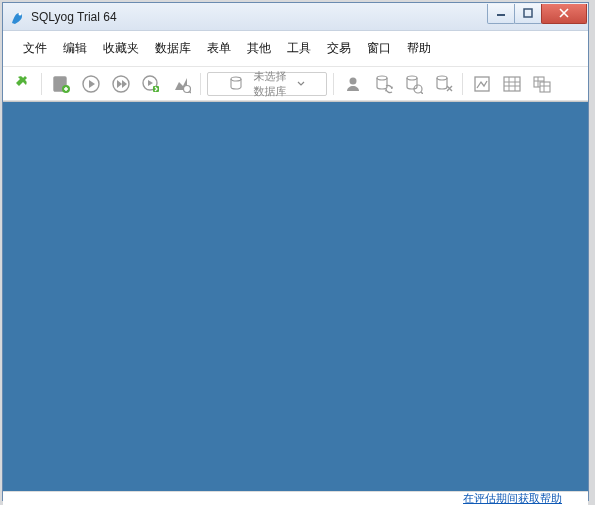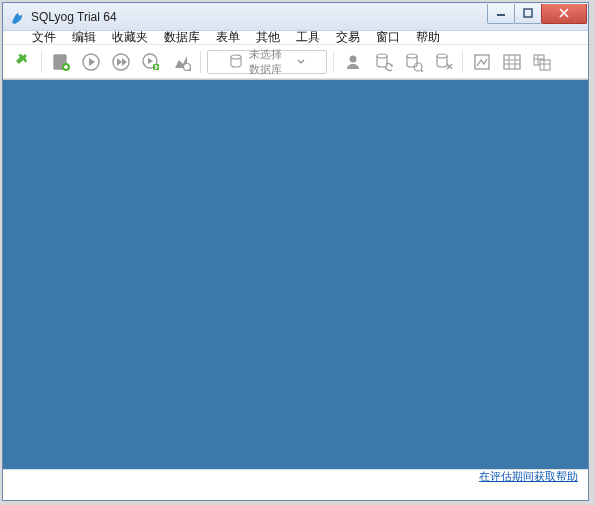--- a/index.html
+++ b/index.html
@@ -5,29 +5,29 @@
 * { margin: 0; padding: 0; box-sizing: border-box; font-family: "Microsoft YaHei", Tahoma, Arial, sans-serif; }
 body { width: 595px; height: 505px; background: #d8d9db; overflow: hidden; }
 .window { width: 587px; height: 499px; margin: 2px; background: #ffffff; border: 1px solid #6a8bb0; }
 .titlebar { height: 28px; background: linear-gradient(#ebf1f9, #dae4f1); display: flex; align-items: center; border-bottom: 1px solid #c7d2e0; }
 .titlebar .app-icon { width: 16px; height: 16px; margin: 0 6px; }
 .titlebar .title-text { flex: 1; font-size: 12px; color: #222; }
 .win-controls { display: flex; height: 20px; margin-top: -6px; margin-right: 1px; }
 .win-btn { width: 28px; height: 20px; border: 1px solid #8da7c5; border-top: none; background: linear-gradient(#f3f7fc, #dbe6f4); display: flex; align-items: center; justify-content: center; border-radius: 0 0 2px 2px; margin-left: -1px; }
 .win-btn.close { width: 46px; background: linear-gradient(#e9776a, #c94f43); border-color: #a63b31; }
 .win-btn svg { display: block; }
-.menubar { height: 14px; display: flex; align-items: center; padding: 0 21px; font-size: 12px; color: #111; border-bottom: 1px solid #e6e6e6; }
+.menubar { height: 36px; display: flex; align-items: center; padding: 0 12px; font-size: 12px; color: #111; border-bottom: 1px solid #e6e6e6; }
 .menu-item { padding: 2px 8px; cursor: default; }
 .toolbar { height: 34px; display: flex; align-items: center; padding: 2px 6px; border-bottom: 1px solid #e2e2e2; gap: 4px; background: #fff; }
 .tool-btn { width: 26px; height: 26px; display: flex; align-items: center; justify-content: center; border: 1px solid transparent; border-radius: 2px; }
 .tool-sep { width: 1px; height: 22px; background: #e0e0e0; margin: 0 2px; }
-.db-selector { width: 120px; height: 24px; border: 1px solid #cfcfcf; border-radius: 2px; background: #fff; display: flex; align-items: center; font-size: 11px; color: #888; padding: 0 21px; gap: 6px; }
+.db-selector { width: 120px; height: 24px; border: 1px solid #cfcfcf; border-radius: 2px; background: #fff; display: flex; align-items: center; font-size: 11px; color: #888; padding: 0 21px; gap: 6px; text-align: center; }
 .db-selector .dropdown-arrow { margin-left: auto; }
 .content-area { height: 390px; background: #3d78aa; border-top: 1px solid #c7c7c7; }
-.statusbar { height: 14px; background: #fff; border-top: 1px solid #dcdcdc; display: flex; align-items: center; justify-content: flex-end; padding: 0 10px; font-size: 11px; }
+.statusbar { height: 14px; background: #fff; border-top: 1px solid #dcdcdc; display: flex; align-items: center; justify-content: flex-end; padding: 0 26px; font-size: 11px; }
 .statusbar a { color: #105ab6; text-decoration: underline; }
 .icon { fill: #9a9a9a; }
 .icon-green { fill: #55b33a; }
 </style>
 </head>
 <body>
 
 <div class="window">
   <div class="titlebar">
     <span class="app-icon">

